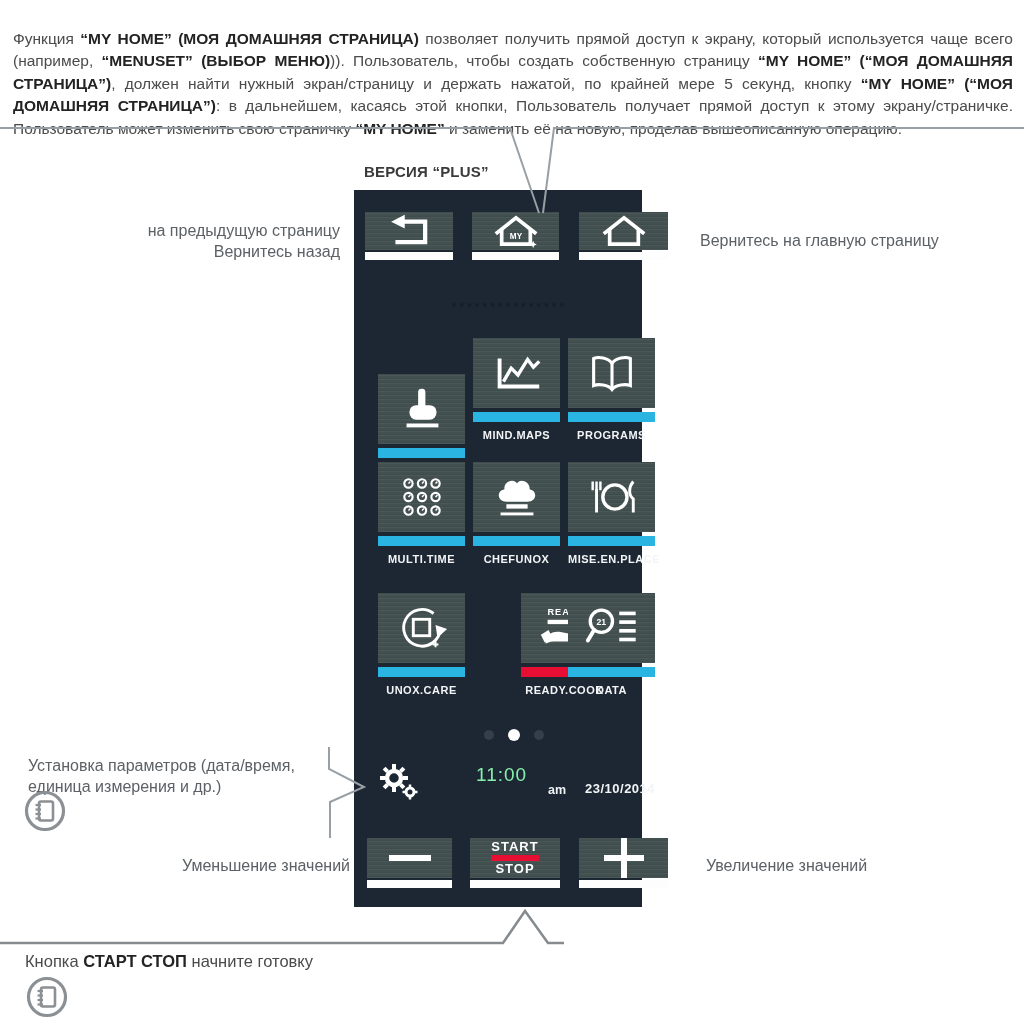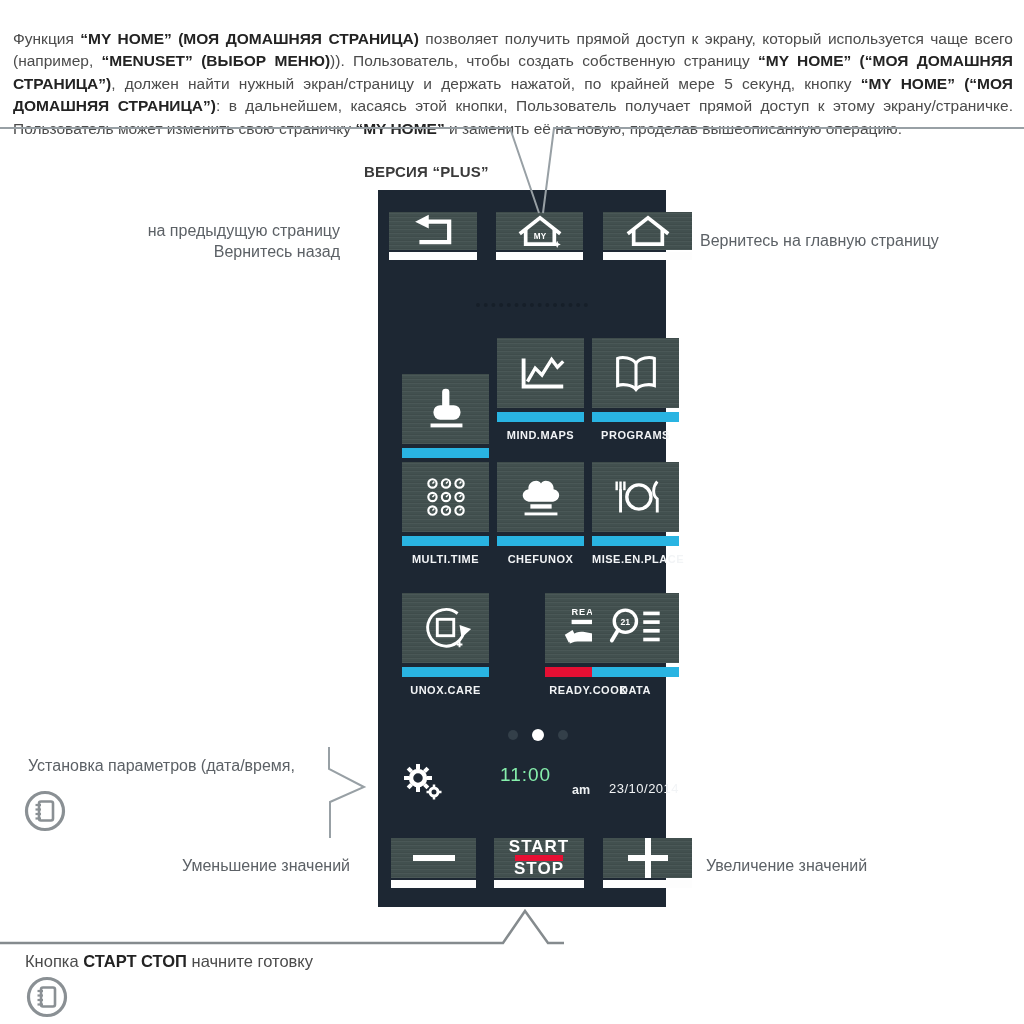--- a/index.html
+++ b/index.html
@@ -12,21 +12,21 @@
   .para .b{font-weight:bold;color:#232323;}
 
   
   .version{position:absolute;left:364px;top:163px;font-size:15px;font-weight:bold;
            color:#3a3a3a;letter-spacing:.2px;}
 
   
   .lines{position:absolute;left:0;top:0;pointer-events:none;z-index:5;}
 
   
-  .panel{position:absolute;left:378px;top:190px;width:288px;height:717px;
+  .panel{position:absolute;left:354px;top:190px;width:288px;height:717px;
          background:#1d2733;z-index:2;}
   .face{background:#42504f;
         background-image:repeating-linear-gradient(0deg,rgba(255,255,255,.045) 0 1px,
           rgba(0,0,0,.05) 1px 2px,transparent 2px 4px);
         display:flex;align-items:center;justify-content:center;}
   .whitebar{position:absolute;height:8px;background:#fdfdfd;}
 
   .tbtn{position:absolute;top:22px;height:38px;}
   .tile{position:absolute;width:87px;}
   .tile .face{height:70px;}
@@ -39,30 +39,30 @@
   .ghost{position:absolute;left:98px;top:113px;width:112px;border-top:4px dotted #121a23;
          opacity:.6;}
 
   .pager{position:absolute;left:130px;top:538px;display:flex;align-items:center;gap:14px;height:14px;}
   .dot{width:10px;height:10px;border-radius:50%;background:#333f49;}
   .dot.active{width:12px;height:12px;background:#ffffff;}
 
   .gear{position:absolute;left:23px;top:571px;}
   .time{position:absolute;left:122px;top:574px;font-size:19px;color:#86efac;letter-spacing:1px;}
   .ampm{position:absolute;left:194px;top:593px;font-size:12.5px;font-weight:bold;color:#eef1f3;}
-  .sdate{position:absolute;left:231px;top:591px;font-size:13px;font-weight:normal;
+  .sdate{position:absolute;left:231px;top:591px;font-size:13px;font-weight:bold;
          color:#f2f4f6;letter-spacing:.5px;}
 
   .ctl{position:absolute;top:648px;height:40px;}
   .minusbar{width:42px;height:6px;background:#fff;}
   .plusglyph{position:relative;width:40px;height:40px;}
   .plusglyph::before{content:"";position:absolute;left:0;top:17px;width:40px;height:6px;background:#fff;}
   .plusglyph::after{content:"";position:absolute;left:17px;top:0;width:6px;height:40px;background:#fff;}
   .ss{display:flex;flex-direction:column;align-items:center;justify-content:center;gap:1px;}
-  .ss .t{font-size:17px;font-weight:bold;letter-spacing:1px;color:#fff;line-height:12px;}
+  .ss .t{font-size:13px;font-weight:bold;letter-spacing:1px;color:#fff;line-height:12px;}
   .ss .rb{width:48px;height:6px;background:#e60f33;margin:1px 0;}
 
   
   .ann{position:absolute;font-size:16px;color:#5c6166;line-height:20.5px;}
   .ann.right{text-align:right;}
   .bottomtext{position:absolute;left:25px;top:952px;font-size:16.5px;color:#4b4b4b;}
   .bottomtext .b{font-weight:bold;color:#232323;margin-top:36px;}
   .manual{position:absolute;}
 
   svg text{font-family:"Liberation Sans",sans-serif;}
@@ -294,20 +294,21 @@
 
 <div class="ann right" style="left:118px;top:221px;width:222px;">
   <div>на предыдущую страницу</div>
   <div>Вернитесь назад</div>
 </div>
 
 <div class="ann" style="left:700px;top:231px;">Вернитесь на главную страницу</div>
 
 <div class="ann" style="left:28px;top:744px;margin-top:12px;">
   <div>Установка параметров (дата/время,</div>
+  <div>единица измерения и др.)</div>
 </div>
 
 <div class="manual" style="left:24px;top:790px;">
   <svg width="42" height="42" viewBox="0 0 42 42">
     <circle cx="21" cy="21" r="18.5" fill="none" stroke="#8a9094" stroke-width="3.2"></circle>
     <rect x="15" y="11.5" width="14" height="19" rx="2" fill="none" stroke="#8a9094" stroke-width="2.6"></rect>
     <g stroke="#8a9094" stroke-width="2.2">
       <line x1="11.5" y1="15" x2="17" y2="15"></line>
         <line x1="11.5" y1="19.5" x2="17" y2="19.5"></line>
       <line x1="11.5" y1="24" x2="17" y2="24"></line>

